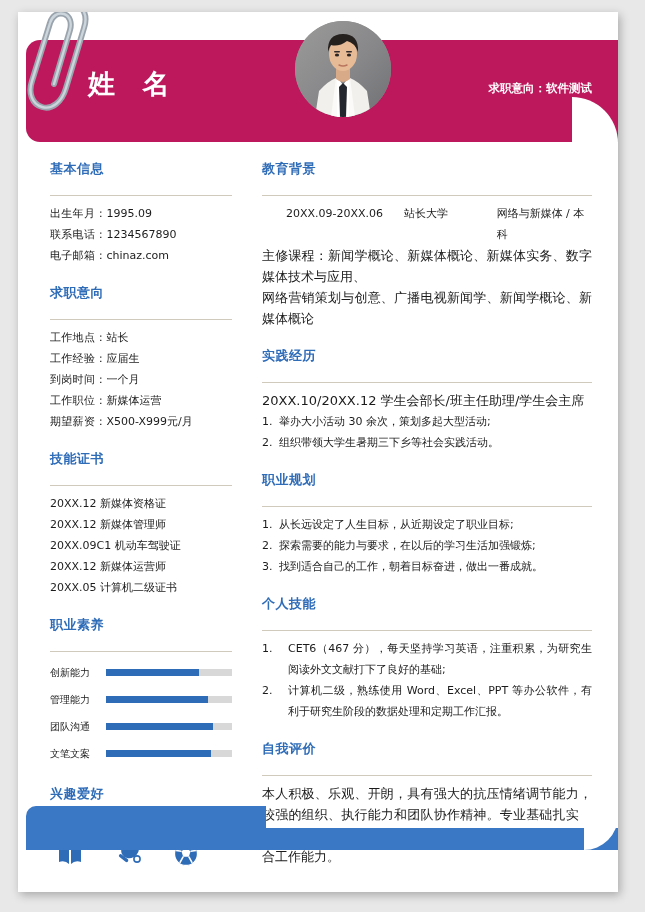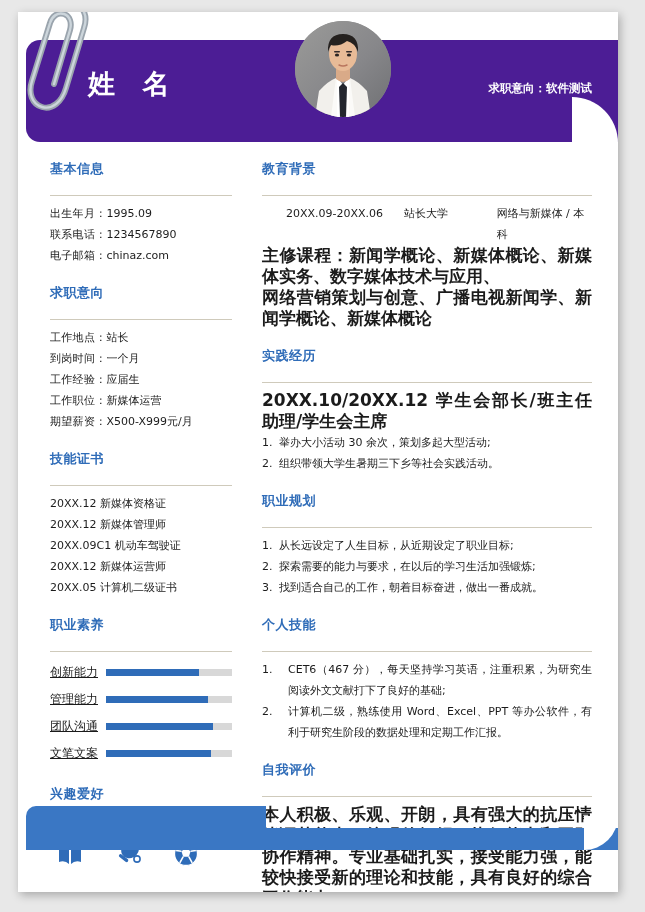--- a/index.html
+++ b/index.html
@@ -14,21 +14,21 @@
     width:600px;height:880px;
     background:#ffffff;
     box-shadow:2px 3px 9px rgba(0,0,0,.28);
     overflow:hidden;
   }
 
   
   .header{
     position:absolute;left:8px;top:28px;
     width:592px;height:102px;
-    background:#4c1d95;
+    background:#be185d;
     border-radius:14px 0 0 14px;
   }
   .header-notch{
     position:absolute;right:0;bottom:-1px;
     width:46px;height:46px;
     background:#ffffff;
     border-top-right-radius:46px;
   }
   .name{
     position:absolute;left:62px;top:26px;
@@ -90,40 +90,38 @@
 
   .edu-head{
     font-size:11px;color:#1b1b1b;line-height:21px;
     display:flex;
     font-family:"DejaVu Sans","Liberation Sans",sans-serif;
   }
   .edu-head span:nth-child(1){width:122px;margin-left:24px;}
   .edu-head span:nth-child(2){width:96px;}
 
   .para{
-    font-size:17px;color:#1b1b1b;line-height:21px;
+    font-size:13px;color:#1b1b1b;line-height:21px;
     font-family:"DejaVu Sans","Liberation Sans",sans-serif;
     text-align:justify;
-    font-weight:bold;
   }
   .list-item{
     font-size:11px;color:#1b1b1b;line-height:21px;
     font-family:"DejaVu Sans","Liberation Sans",sans-serif;
     display:flex;
   }
   .list-item .num{width:17px;flex:0 0 17px;}
   .list-item.wide .num{width:26px;flex:0 0 26px;}
   .list-item .txt{flex:1;text-align:justify;}
 
   
   .bar-row{display:flex;align-items:center;height:27px;}
   .bar-lab{
-    font-size:12px;color:#1b1b1b;width:56px;flex:0 0 56px;
-    font-family:"DejaVu Sans","Liberation Sans",sans-serif;
-    text-decoration:underline;
+    font-size:10px;color:#1b1b1b;width:56px;flex:0 0 56px;
+    font-family:"DejaVu Sans","Liberation Sans",sans-serif;
   }
   .bar-track{
     flex:1;height:7px;background:#d8d8d8;position:relative;
   }
   .bar-fill{position:absolute;left:0;top:0;height:7px;background:#2f6cb8;}
 
   
   .hobbies{display:flex;gap:30px;padding-top:12px;padding-left:6px;}
   .hobbies svg{display:block;}
 </style>
@@ -195,24 +193,24 @@
         <span class="lbl">电子邮箱：</span><span>chinaz.com</span>
       </div>
     </div>
 
     <div class="sec">
       <div class="sec-title">求职意向</div>
       <div class="row">
         <span class="lbl">工作地点：</span><span>站长</span>
       </div>
       <div class="row">
+        <span class="lbl">工作经验：</span><span>应届生</span>
+      </div>
+      <div class="row">
         <span class="lbl">到岗时间：</span><span>一个月</span>
-      </div>
-      <div class="row">
-        <span class="lbl">工作经验：</span><span>应届生</span>
       </div>
       <div class="row">
         <span class="lbl">工作职位：</span><span>新媒体运营</span>
       </div>
       <div class="row">
         <span class="lbl">期望薪资：</span><span>X500-X999元/月</span>
       </div>
     </div>
 
     <div class="sec">

